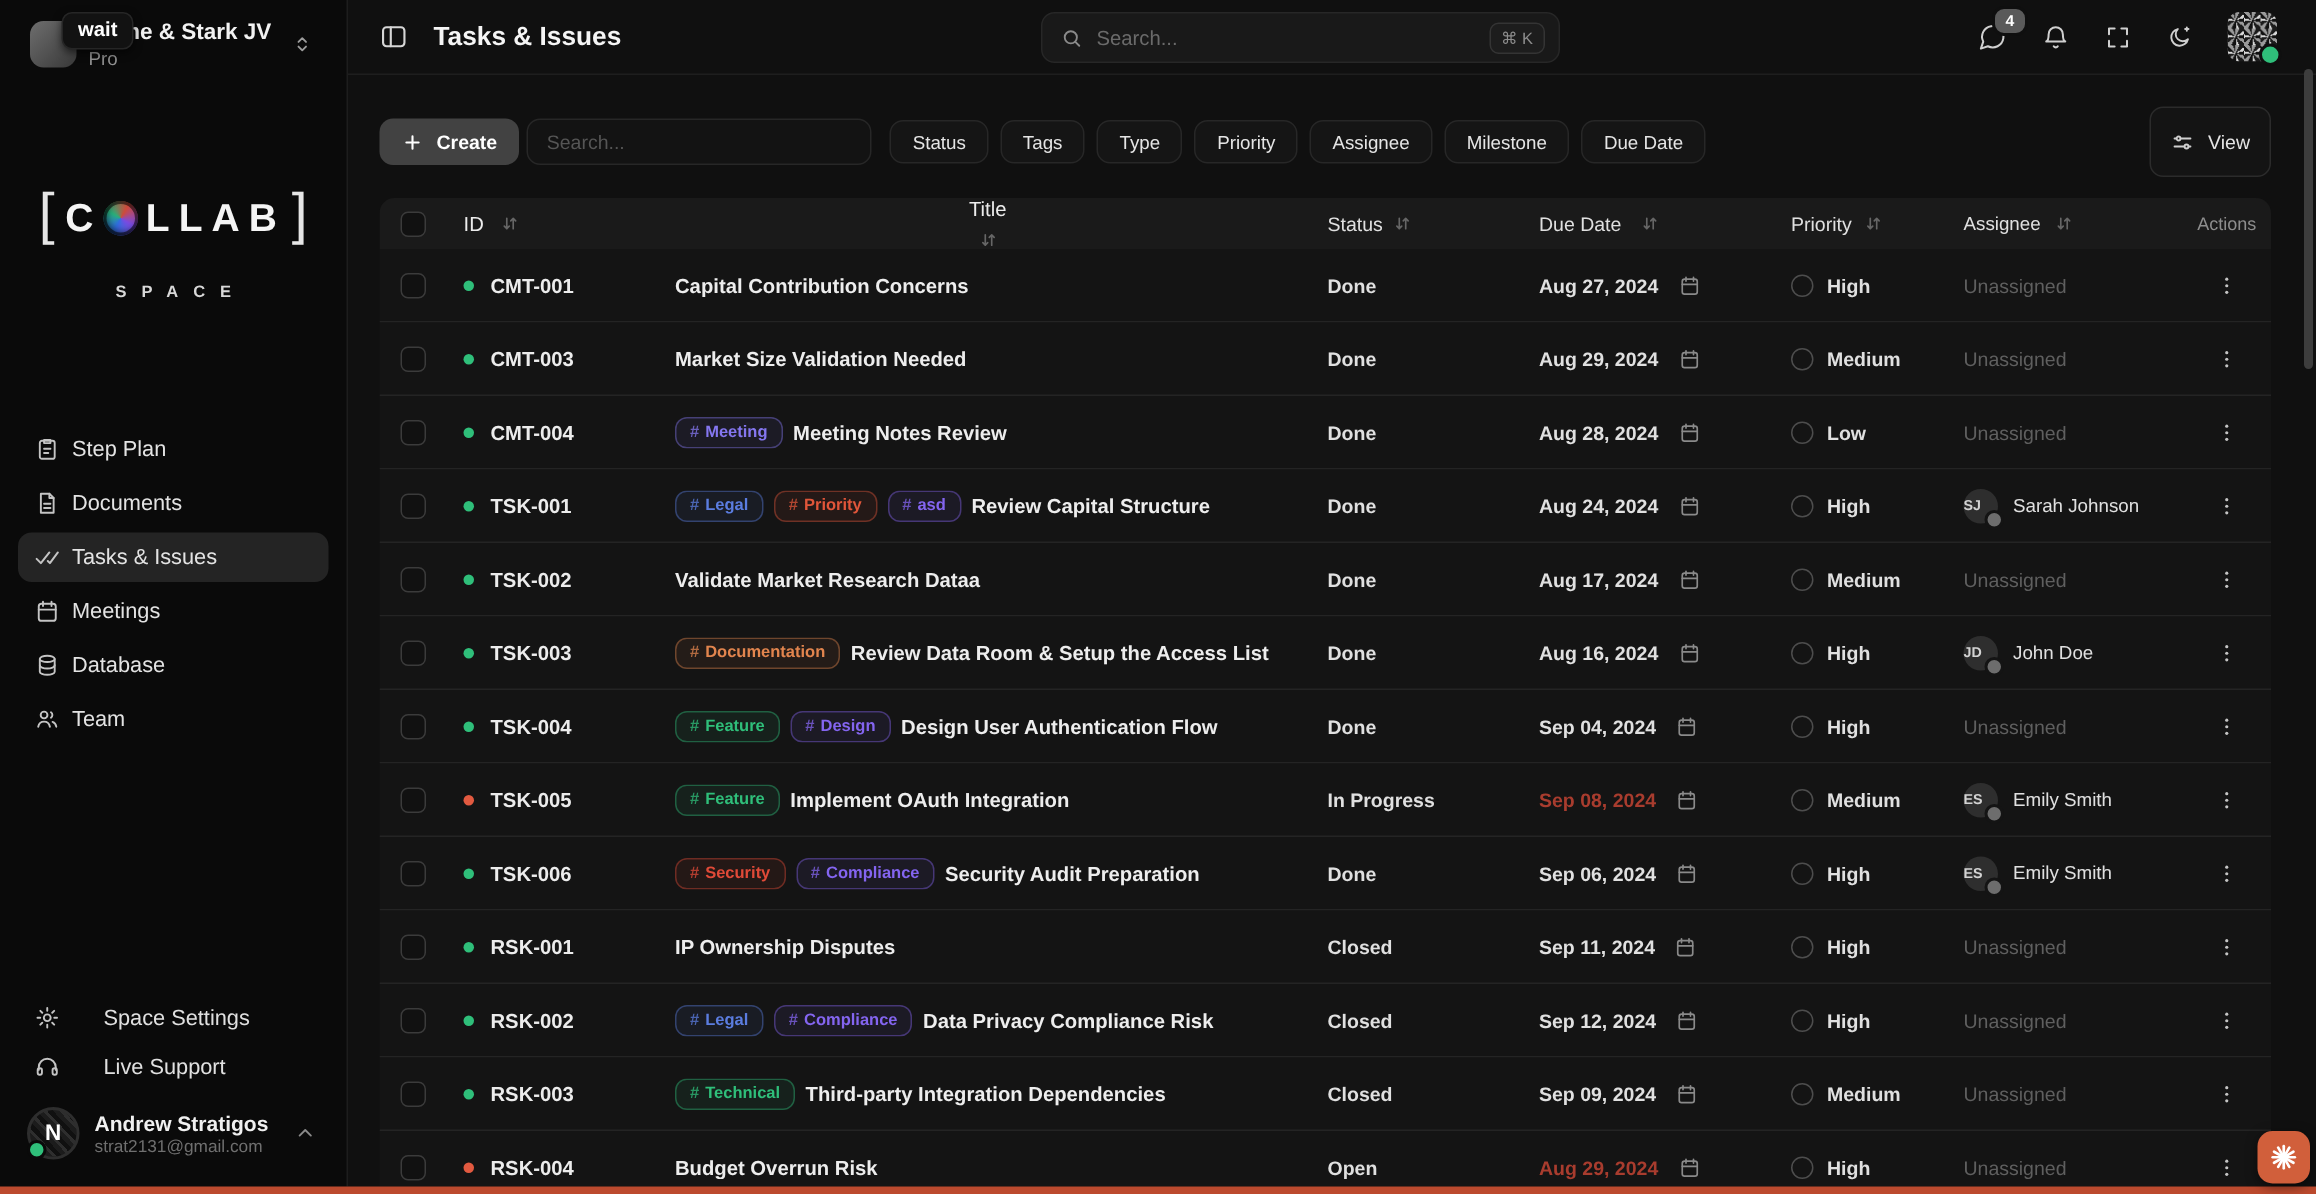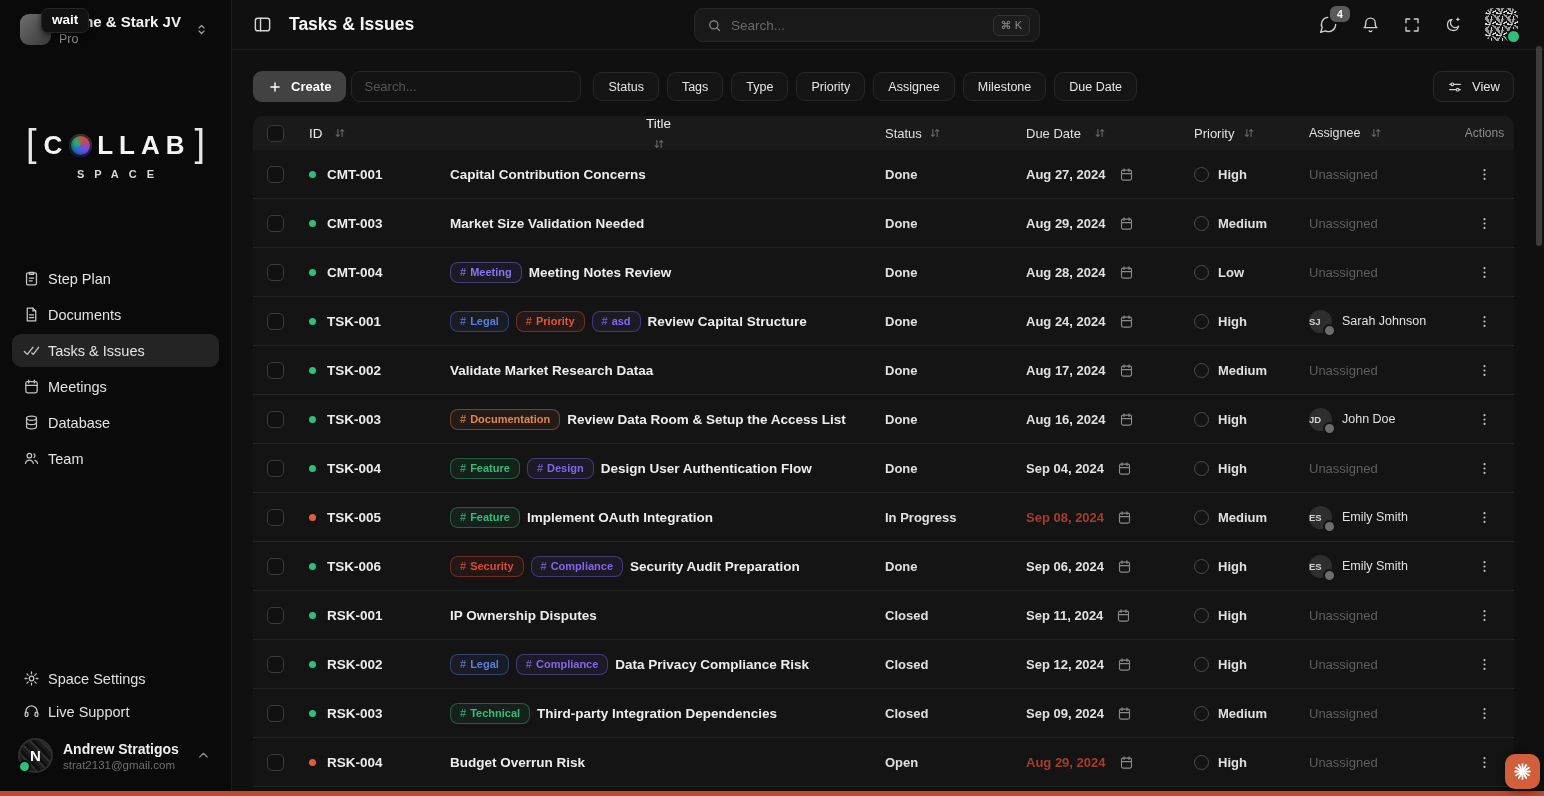--- a/index.html
+++ b/index.html
@@ -25,30 +25,30 @@
                 z-index:6; box-shadow:0 2px 6px rgba(0,0,0,.6); }
 
   .logo { margin-top:72px; text-align:center; }
   .logo-row { display:flex; align-items:center; justify-content:center; }
   .lg-br { font-size:38px; font-weight:200; color:#e6e6e6; line-height:1; position:relative; top:-2px; }
   .lg-br.l { margin-right:7px; } .lg-br.r { margin-left:4px; }
   .lg-txt { font-size:26px; font-weight:800; letter-spacing:6px; color:#f5f5f5; }
   .globe { width:23px; height:23px; border-radius:50%; margin:0 5px 0 1px; flex:none;
            background:conic-gradient(from 210deg,#2f6fe0,#28b07a,#cf4a3a,#7a4ae0,#2f6fe0);
            box-shadow:inset 0 0 0 2px rgba(0,0,0,.55), inset 2px -2px 5px rgba(0,0,0,.6); }
-  .logo-sub { margin-top:4px; font-size:11px; letter-spacing:10px; color:#d8d8d8; padding-left:10px; font-weight:600; }
+  .logo-sub { margin-top:25px; font-size:11px; letter-spacing:10px; color:#d8d8d8; padding-left:10px; font-weight:600; }
 
   nav { margin-top:82px; display:flex; flex-direction:column; gap:3px; padding:0 12px; }
   .nav-item { display:flex; align-items:center; gap:8px; height:33px; padding:0 11px; border-radius:9px;
               font-size:14.5px; color:#e3e3e3; cursor:pointer; }
   .nav-item.active { background:#242424; }
   .nicon { color:#c4c4c4; display:flex; flex:none; }
 
   .sidebar-bottom { margin-top:auto; padding:0 12px 6px; }
-  .foot-item { display:flex; align-items:center; gap:8px; height:33px; padding:0 11px; border-radius:9px;
+  .foot-item { display:flex; align-items:center; gap:29px; height:33px; padding:0 11px; border-radius:9px;
                font-size:14.5px; color:#e0e0e0; cursor:pointer; }
   .user { display:flex; align-items:center; gap:10px; padding:10px 8px 12px 6px; cursor:pointer; }
   .user-av { width:35px; height:35px; border-radius:50%; border:2px solid #2e2e2e; flex:none;
              background:repeating-linear-gradient(47deg,#1c1c1c 0 3px,#2e2e2e 3px 5px,#101010 5px 8px);
              display:flex; align-items:center; justify-content:center; font-size:15px; font-weight:600; color:#fff; position:relative; }
   .user-av::after { content:''; position:absolute; left:-2px; bottom:-2px; width:9px; height:9px;
                     border-radius:50%; background:#2fbf7a; border:2px solid #0a0a0a; }
   .user-name { font-size:14px; font-weight:700; color:#f0f0f0; }
   .user-email { font-size:11.5px; color:#6f6f6f; margin-top:2px; }
   .user-chev { margin-left:auto; color:#8a8a8a; }
@@ -81,21 +81,21 @@
   .btn-create { display:flex; gap:9px; align-items:center; background:#424242; border:none; color:#fff;
                 height:31px; padding:0 15px; border-radius:9px; font-weight:700; font-size:13px;
                 font-family:inherit; cursor:pointer; }
   .tb-search { width:230px; height:31px; background:#131313; border:1px solid #272727; border-radius:9px;
                display:flex; align-items:center; padding:0 12px; margin-left:5px; }
   .tb-search input { flex:1; background:transparent; border:none; outline:none; color:#ddd; font-size:13px; font-family:inherit; }
   .tb-search input::placeholder { color:#555; }
   .chips { display:flex; gap:8px; margin-left:12px; }
   .chip { height:29px; padding:0 14px; background:#151515; border:1px solid #272727; border-radius:9px;
           color:#e5e5e5; font-size:12.5px; font-family:inherit; cursor:pointer; }
-  .btn-view { margin-left:auto; height:31px; border:1px solid #2b2b2b; background:#141414; border-radius:9px;
+  .btn-view { margin-left:auto; height:47px; border:1px solid #2b2b2b; background:#141414; border-radius:9px;
               display:flex; gap:9px; align-items:center; padding:0 13px; color:#e5e5e5; font-size:13px;
               font-family:inherit; cursor:pointer;justify-content:space-between; }
   .btn-view .vic { color:#cfcfcf; display:flex; }
 
   
   .table { margin:0 30px 0 21px; flex:1; overflow:hidden; }
   .thead, .trow { display:grid; grid-template-columns:44px 150px 1fr 147px 168px 115px 148px 59px; align-items:center; }
   .thead { height:34px; background:#1a1a1a; border-radius:10px 10px 0 0; color:#8d8d8d; font-size:12px; }
   .hcell { display:flex; align-items:center; gap:7px; }
   .sort { color:#666; display:flex; }

